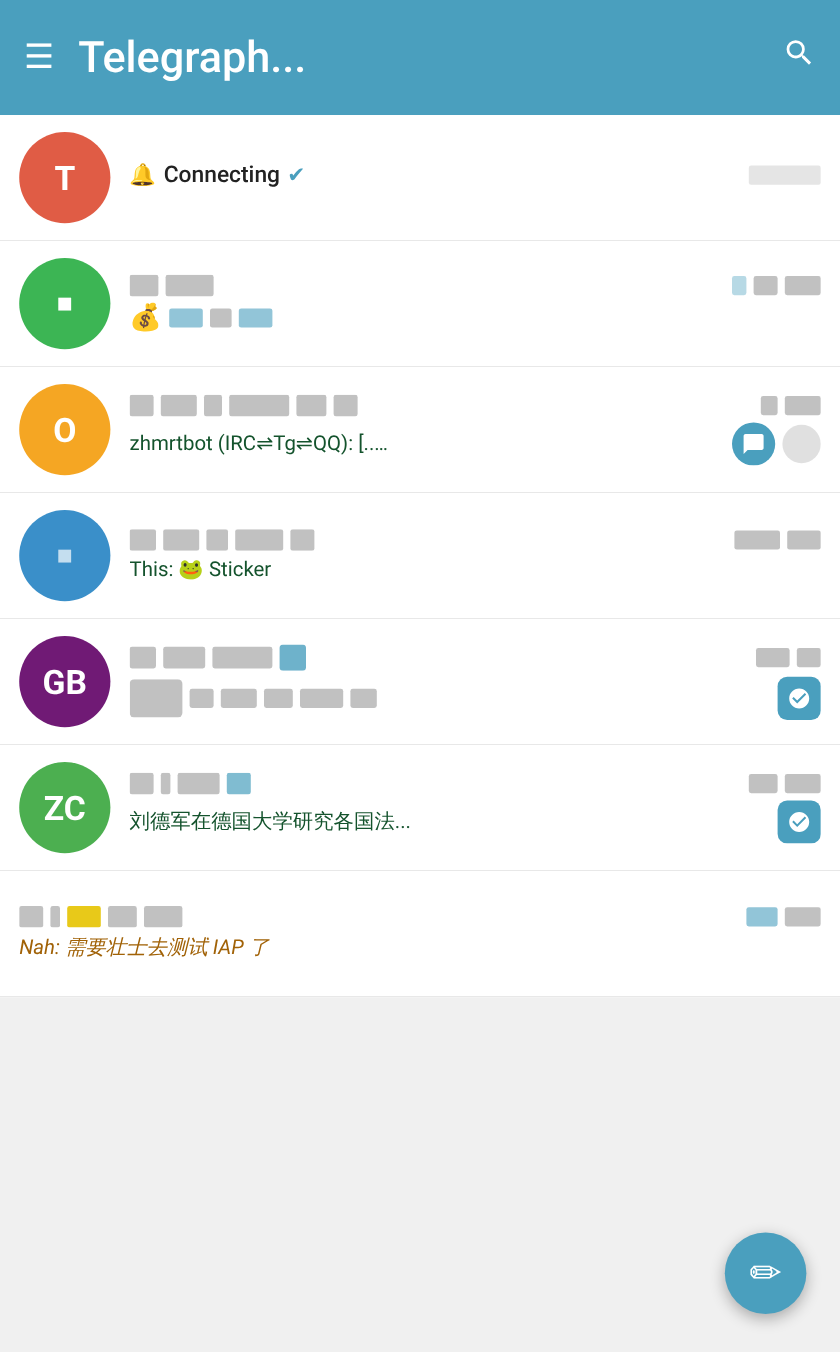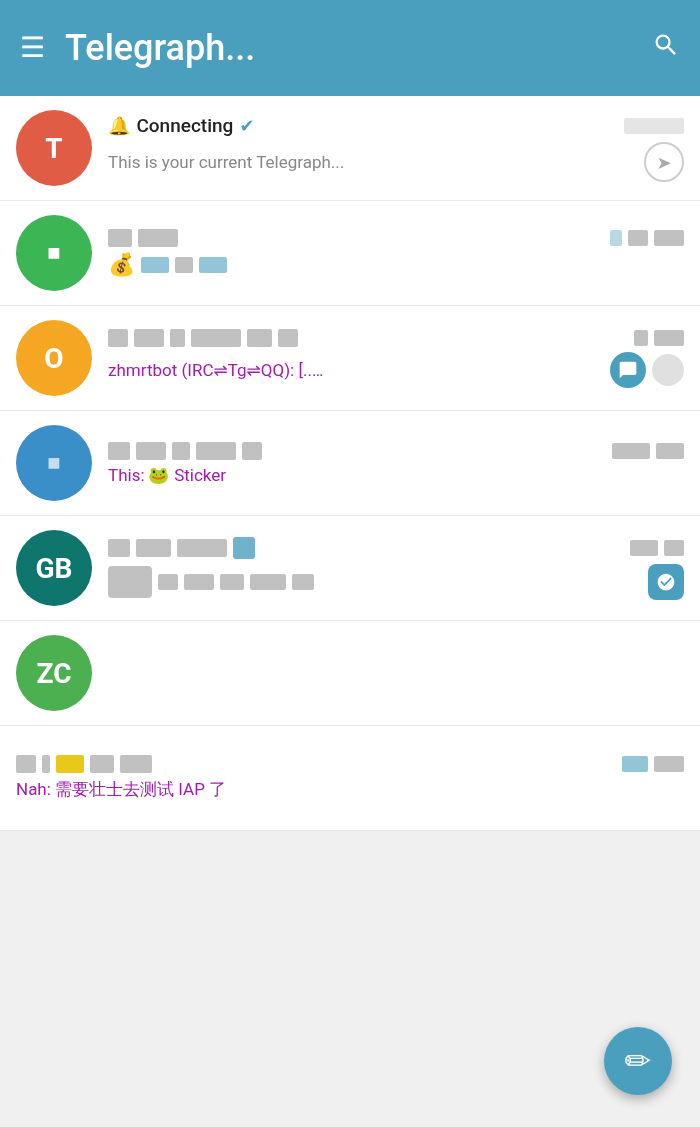--- a/index.html
+++ b/index.html
@@ -105,21 +105,21 @@
 
     .chat-preview {
       font-size: 17px;
       color: #888;
       white-space: nowrap;
       overflow: hidden;
       text-overflow: ellipsis;
     }
 
     .chat-preview.blue {
-      color: #a21caf;
+      color: #14532d;
     }
 
     .chat-preview-row {
       display: flex;
       align-items: center;
       justify-content: space-between;
     }
 
     .chat-preview-text {
       flex: 1;
@@ -207,28 +207,20 @@
       <div class="chat-header">
         <div class="chat-name-row">
           <span style="font-size:18px; color:#555;">🔔</span>
           <span class="chat-name">Connecting</span>
           <span class="verified-icon">✔</span>
         </div>
         <div style="display:flex; align-items:center; gap:8px;">
           <span class="redacted" style="width:60px; height:16px; background:#ccc; opacity:0.5;"></span>
         </div>
       </div>
-      <div class="chat-preview-row">
-        <div class="chat-preview-text">
-          <span class="chat-preview">This is your current Telegraph...</span>
-        </div>
-        <div class="share-icon">
-          ➤
-        </div>
-      </div>
     </div>
   </div>
 
   <div class="chat-item">
     <div class="avatar" style="background: #3cb554;">
       <span style="font-size:22px;">■</span>
     </div>
     <div class="chat-content">
       <div class="chat-header">
         <div class="chat-name-row">
@@ -307,21 +299,21 @@
       </div>
       <div class="chat-preview-row">
         <div class="chat-preview-text">
           <span class="chat-preview blue">This: 🐸 Sticker</span>
         </div>
       </div>
     </div>
   </div>
 
   <div class="chat-item">
-    <div class="avatar" style="background: #0f766e;">
+    <div class="avatar" style="background: #701a75;">
       <span>GB</span>
     </div>
     <div class="chat-content">
       <div class="chat-header">
         <div class="chat-name-row">
           <span class="r-block" style="width:22px;height:18px;"></span>
           <span class="r-block" style="width:35px;height:18px;"></span>
           <span class="r-block" style="width:50px;height:18px;"></span>
           <span style="width:22px;height:22px;background:#4a9fbe;border-radius:3px;display:inline-block;opacity:0.8;"></span>
         </div>
@@ -345,40 +337,64 @@
             </svg>
         </div>
       </div>
     </div>
   </div>
 
   <div class="chat-item">
     <div class="avatar" style="background: #4caf50;">
       <span>ZC</span>
     </div>
+    <div class="chat-content">
+      <div class="chat-header">
+        <div class="chat-name-row">
+          <span class="r-block" style="width:20px;height:18px;"></span>
+          <span class="r-block" style="width:8px;height:18px;"></span>
+          <span class="r-block" style="width:35px;height:18px;"></span>
+          <span class="r-block" style="width:20px;height:18px; background:#4a9fbe; opacity:0.7;"></span>
+        </div>
+        <div style="display:flex; align-items:center; gap:6px;">
+          <span class="r-block" style="width:24px;height:16px;"></span>
+          <span class="r-block" style="width:30px;height:16px;"></span>
+        </div>
+      </div>
+      <div class="chat-preview-row">
+        <div class="chat-preview-text">
+          <span class="chat-preview blue">刘德军在德国大学研究各国法...</span>
+        </div>
+        <div style="width:36px;height:36px;background:#4a9fbe;border-radius:8px;display:flex;align-items:center;justify-content:center;">
+          <svg width="20" height="20" viewBox="0 0 24 24" fill="white">
+              <path d="M12 2C6.48 2 2 6.48 2 12s4.48 10 10 10 10-4.48 10-10S17.52 2 12 2zm-2 15l-5-5 1.41-1.41L10 14.17l7.59-7.59L19 8l-9 9z"></path>
+            </svg>
+        </div>
+      </div>
+    </div>
   </div>
 
   <div class="chat-item">
     <div class="chat-content">
       <div class="chat-header">
         <div class="chat-name-row">
           <span class="r-block" style="width:20px;height:18px;"></span>
           <span class="r-block" style="width:8px;height:18px;"></span>
           <span class="r-block" style="width:28px;height:18px; background:#e6c300; opacity:0.9;"></span>
           <span class="r-block" style="width:24px;height:18px;"></span>
           <span class="r-block" style="width:32px;height:18px;"></span>
         </div>
         <div style="display:flex; align-items:center; gap:6px;">
           <span class="r-block" style="width:26px;height:16px; background:#4a9fbe; opacity:0.6;"></span>
           <span class="r-block" style="width:30px;height:16px;"></span>
         </div>
       </div>
       <div class="chat-preview-row">
         <div class="chat-preview-text">
-          <span class="chat-preview" style="color:#a21caf;">Nah: 需要壮士去测试 IAP 了</span>
+          <span class="chat-preview" style="color:#a16207;font-style:italic;">Nah: 需要壮士去测试 IAP 了</span>
         </div>
       </div>
     </div>
   </div>
 
 </div>
 
 <div class="fab">
   <span>✏</span>
 </div>

